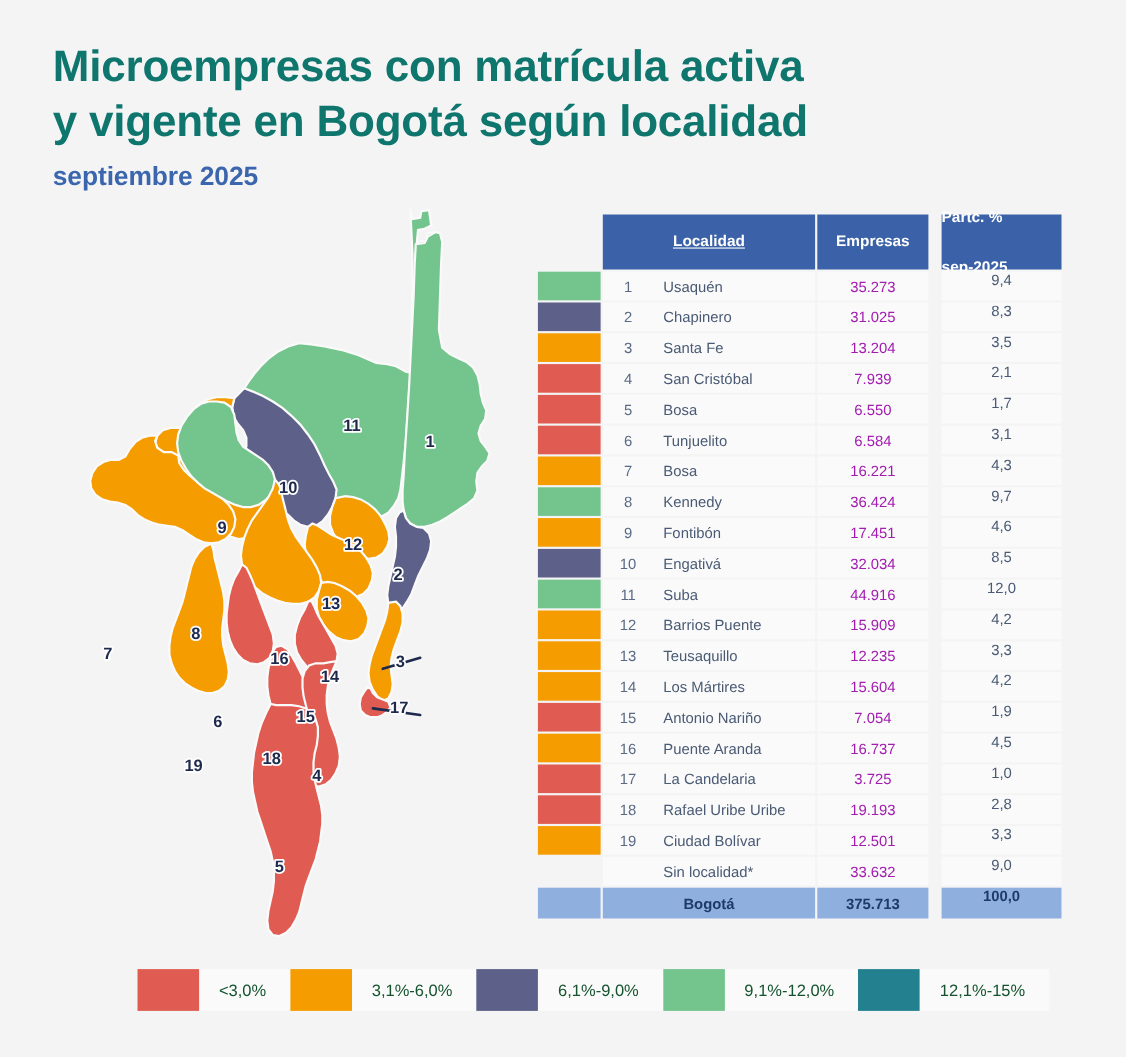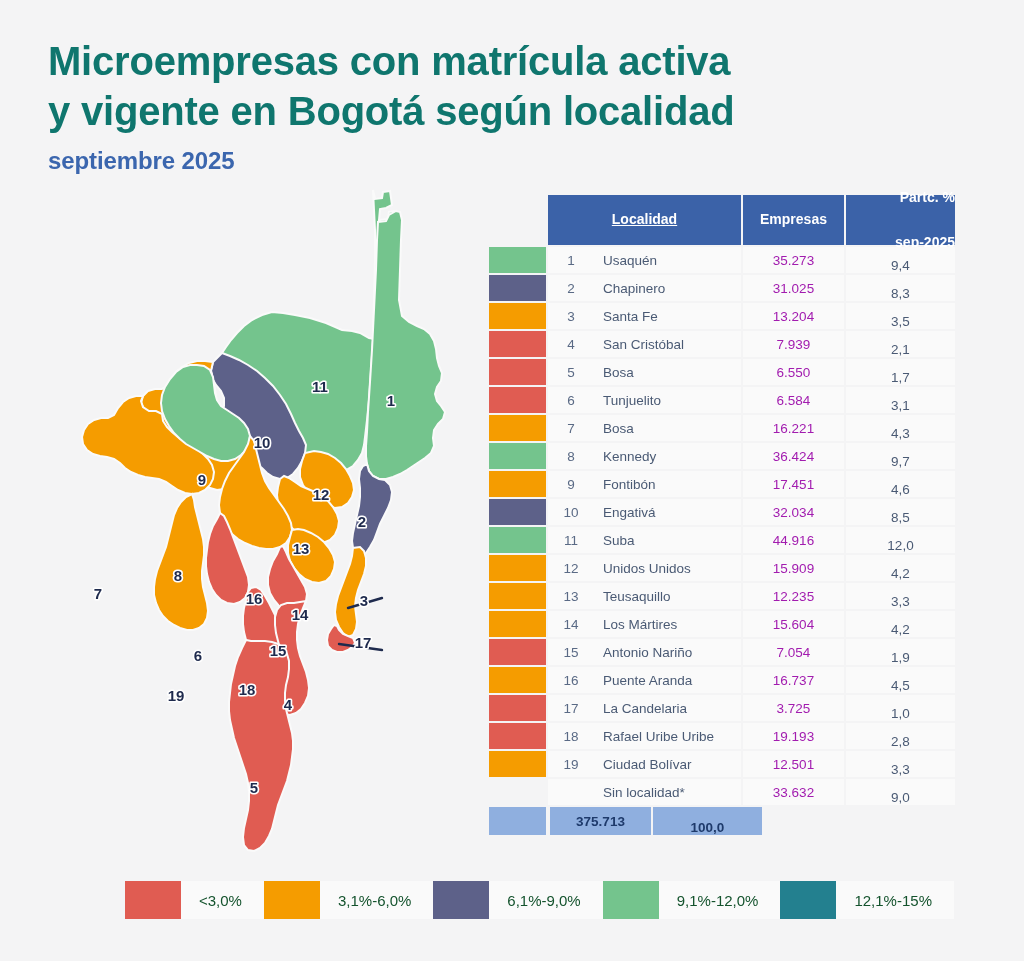--- a/index.html
+++ b/index.html
@@ -36,21 +36,21 @@
   .table{
     position:absolute;left:489px;top:195px;width:472px;
     font-size:13.5px;
   }
   .trow{display:flex;align-items:stretch;margin-bottom:2px;}
   .sw{width:57px;flex:0 0 57px;margin-right:2px;}
   .c-loc{flex:0 0 193px;background:#fafafa;display:flex;align-items:center;}
   .c-num{width:46px;flex:0 0 46px;text-align:center;color:#5a6a85;}
   .c-name{flex:1;padding-left:9px;color:#4a5a74;}
   .c-emp{flex:0 0 101px;margin-left:2px;background:#fafafa;display:flex;align-items:center;justify-content:center;color:#a21caf;}
-  .c-pct{flex:0 0 109px;margin-left:2px;background:#fafafa;display:flex;align-items:flex-end;justify-content:center;color:#4a5a74;gap:27px;}
+  .c-pct{flex:0 0 109px;margin-left:12px;background:#fafafa;display:flex;align-items:flex-start;justify-content:center;color:#4a5a74;gap:27px;}
   
   .thead .c-loc,.thead .c-emp,.thead .c-pct{
     background:#3b62a8;color:#fff;font-weight:bold;font-size:14px;
     justify-content:center;text-align:center;line-height:1.22;
     flex-direction:column;
   }
   .thead .c-loc{justify-content:center;text-decoration:underline;}
   .thead{height:50px;}
   .thead .sw{background:transparent;}
   .trow.body{height:26px;}
@@ -337,21 +337,21 @@
         </div>
         <div class="c-emp">44.916</div>
         <div class="c-pct">12,0</div>
       </div>
       <div class="trow body">
         <div class="sw">
           <div class="swatch-cell" style="background:#f59c00"></div>
         </div>
         <div class="c-loc">
           <div class="c-num">12</div>
-          <div class="c-name">Unidos Unidos</div>
+          <div class="c-name">Barrios Puente</div>
         </div>
         <div class="c-emp">15.909</div>
         <div class="c-pct">4,2</div>
       </div>
       <div class="trow body">
         <div class="sw">
           <div class="swatch-cell" style="background:#f59c00"></div>
         </div>
         <div class="c-loc">
           <div class="c-num">13</div>
@@ -434,20 +434,23 @@
           <div class="c-num"></div>
           <div class="c-name">Sin localidad*</div>
         </div>
         <div class="c-emp">33.632</div>
         <div class="c-pct">9,0</div>
       </div>
     </div>
 
   <div class="trow ttot">
     <div class="sw"></div>
+    <div class="c-loc">
+      <div class="c-name">Bogotá</div>
+    </div>
     <div class="c-emp">375.713</div>
     <div class="c-pct">100,0</div>
   </div>
 </div>
 
 <div class="legend" id="legend">
     <div class="lg-item">
       <div class="lg-sw" style="background:#e05c52"></div>
       <div class="lg-txt">&lt;3,0%</div>
     </div>

